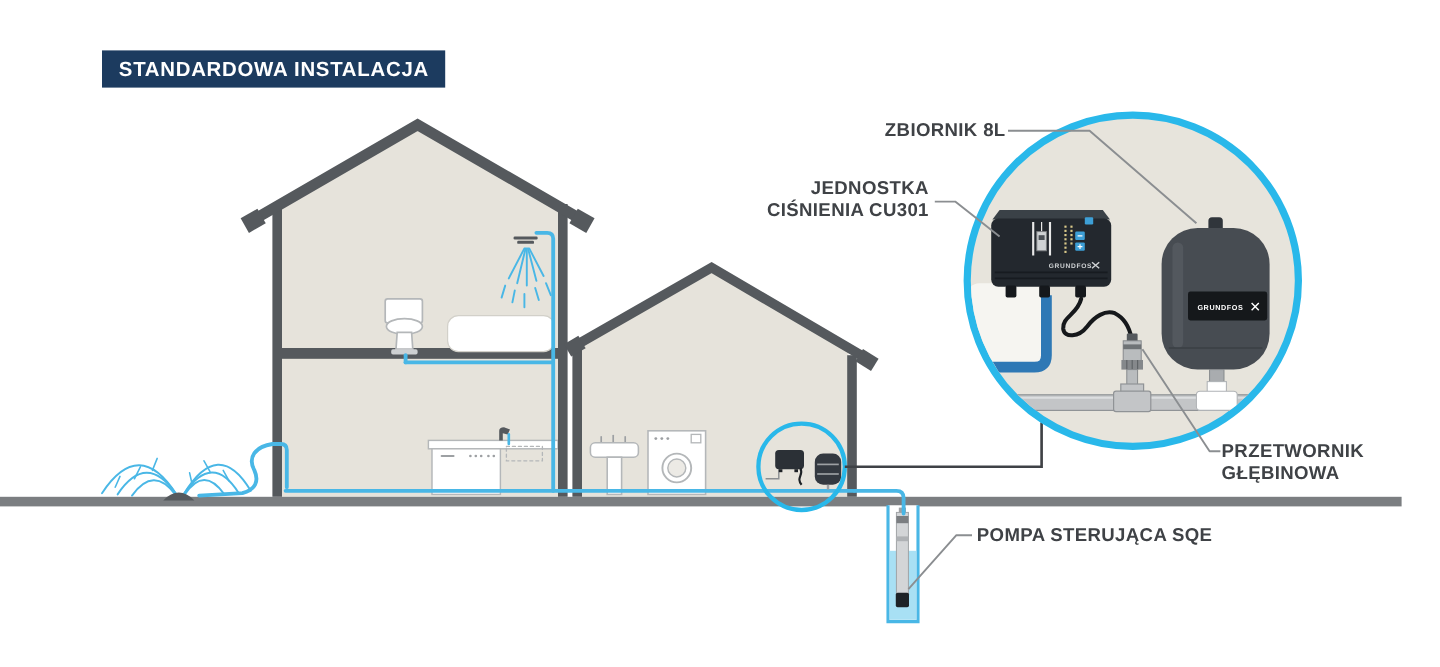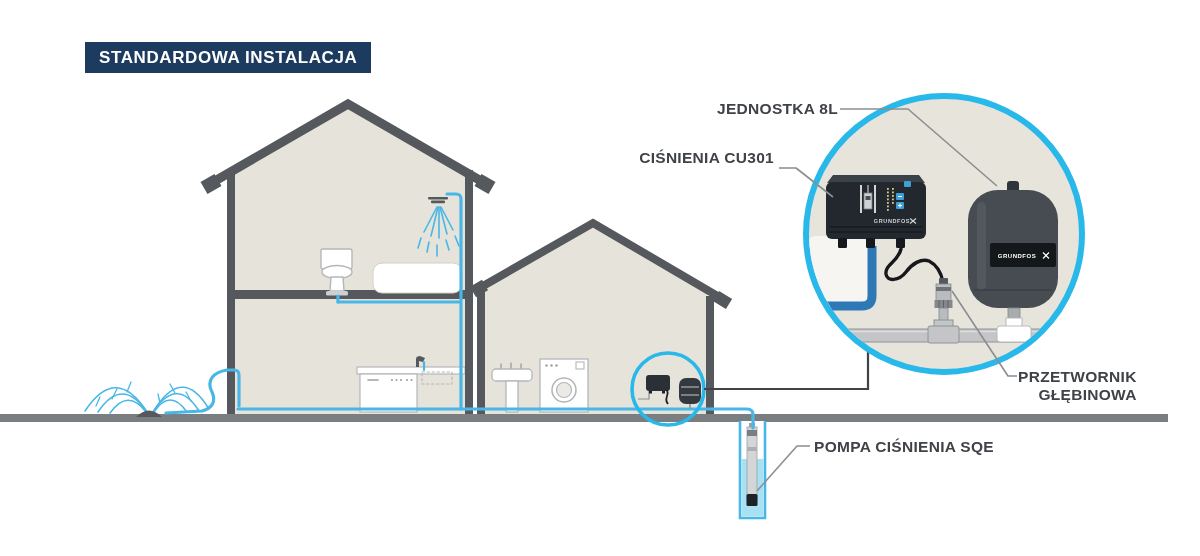--- a/index.html
+++ b/index.html
@@ -3,21 +3,21 @@
 <meta charset="utf-8">
 <style>
   html,body{margin:0;padding:0;background:#ffffff;}
   .stage{position:relative;width:1200px;height:556px;background:#ffffff;overflow:hidden;
          font-family:"Liberation Sans","DejaVu Sans",sans-serif;}
   .stage svg{position:absolute;left:0;top:0;}
   .title-box{position:absolute;left:85px;top:42px;height:31px;line-height:31px;
              background:#1c3b5f;color:#ffffff;font-size:17px;font-weight:bold;
              letter-spacing:0.6px;padding:0 14px;white-space:nowrap;}
   .callout{position:absolute;color:#3f4246;font-size:15.5px;font-weight:bold;
-           letter-spacing:0.3px;line-height:18px;white-space:nowrap;text-align:right;}
+           letter-spacing:0.3px;line-height:18px;white-space:nowrap;}
   .callout.right{text-align:right;}
 </style>
 </head>
 <body>
 
 <div class="stage">
 
 <svg width="1200" height="556" viewBox="0 0 1200 556">
 
   <defs>
@@ -250,29 +250,30 @@
     <path d="M 840 109 H 908 L 997 186"></path>
     <path d="M 779 168 H 796 L 833 197"></path>
     <path d="M 952 291 L 1008 376 H 1017"></path>
     <path d="M 810 446 H 797 L 757 491"></path>
   </g>
 </svg>
 
 <div class="title-box">STANDARDOWA INSTALACJA</div>
 
 <div class="callout right" style="left:640px;top:100px;width:198px;">
-  <div>JEDNOSTKA 8L</div>
+  <div>ZBIORNIK 8L</div>
 </div>
 
 <div class="callout right" style="left:560px;top:149px;width:214px;">
+  <div>JEDNOSTKA</div>
   <div>CIŚNIENIA CU301</div>
 </div>
 
 <div class="callout" style="left:1018px;top:368px;">
   <div>PRZETWORNIK</div>
   <div>GŁĘBINOWA</div>
 </div>
 
 <div class="callout" style="left:814px;top:438px;">
-  <div>POMPA CIŚNIENIA SQE</div>
+  <div>POMPA STERUJĄCA SQE</div>
 </div>
 
 </div>
 
 </body></html>

